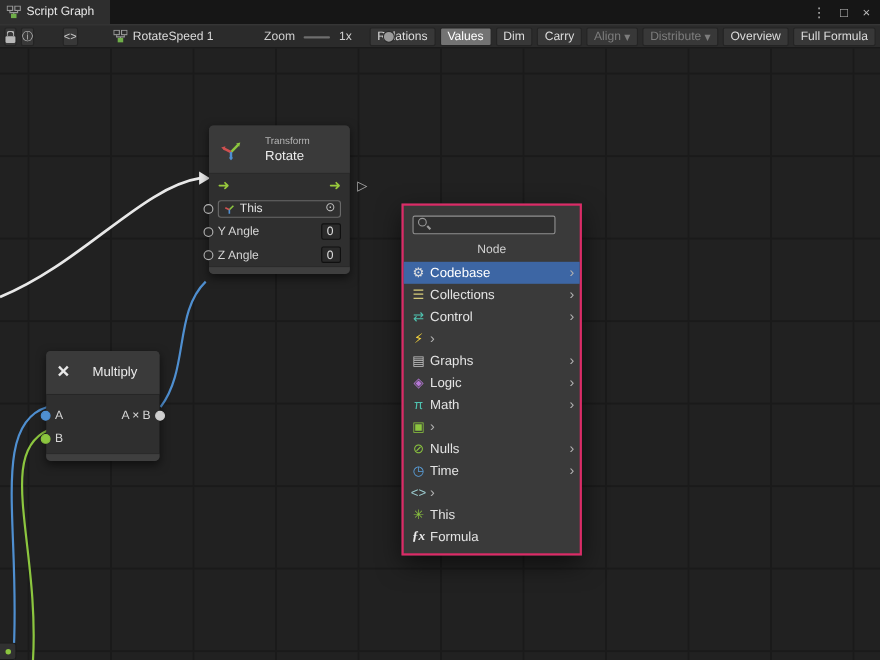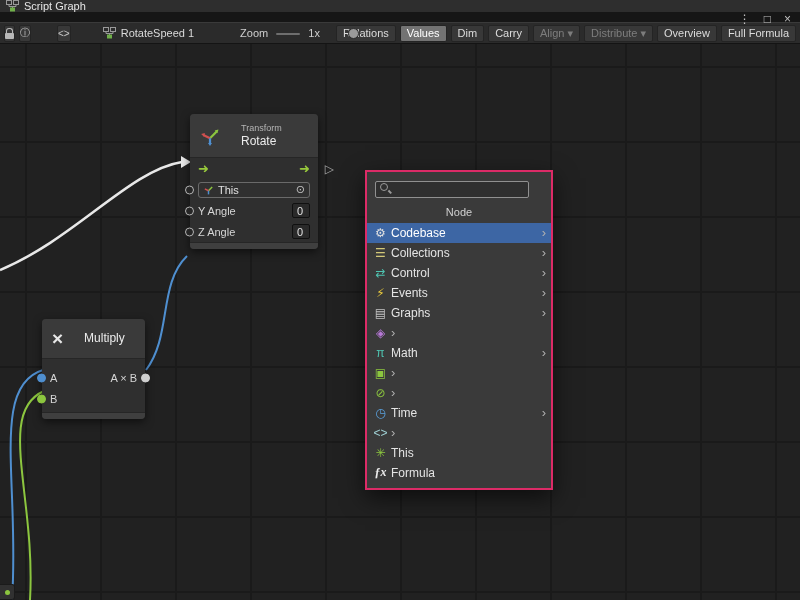--- a/index.html
+++ b/index.html
@@ -1,20 +1,20 @@
 <!DOCTYPE html>
 <html><head>
 <meta charset="utf-8">
 <style>
   * { box-sizing:border-box; margin:0; padding:0; }
   html,body { width:800px; height:600px; overflow:hidden; background:#202020;
     font-family:"Liberation Sans","DejaVu Sans",sans-serif; -webkit-font-smoothing:antialiased; }
 
   
-  .tabbar { height:22px; background:#161616; display:flex; align-items:stretch;flex-direction:column; }
+  .tabbar { height:22px; background:#161616; display:flex; align-items:stretch; }
   .tab { display:flex; align-items:center; gap:5px; padding:0 14px 0 6px; background:#2e2e2e; color:#e6e6e6; font-size:11px; }
   .winbtns { margin-left:auto; display:flex; align-items:center; gap:13px; padding-right:9px; color:#bfbfbf; font-size:12px; }
 
   
   .toolbar { height:22px; background:#2b2b2b; border-top:1px solid #3a3a3a; border-bottom:1px solid #141414;
     display:flex; align-items:center; padding:0 4px; gap:4px; color:#cfcfcf; font-size:11px; white-space:nowrap; overflow:hidden; }
   .tibtn { width:22px; height:17px; background:#383838; border:1px solid #242424; border-radius:2px;
     display:flex; align-items:center; justify-content:center; color:#c8c8c8; font-size:10px; }
   .tbtn { height:17px; background:#383838; border:1px solid #242424; border-radius:2px; color:#dcdcdc;
     font-size:11px; padding:0 6px; display:flex; align-items:center; gap:3px; font-family:inherit; flex:none; }
@@ -63,21 +63,21 @@
   .node-multiply { left:42px; top:275px; width:103px; }
   .node-multiply .node-header { height:40px; }
   .node-multiply .node-body { padding:8px 0 3px 0; }
   .x-icon { font-size:19px; font-weight:bold; color:#e8e8e8; line-height:1; }
   .out-label { margin-left:auto; font-size:11px; color:#d6d6d6; }
   .cropped-node { position:absolute; left:0; top:540px; width:15px; height:16px; background:#313131;
     border:1px solid #1b1b1b; border-left:none; border-radius:0 3px 3px 0; z-index:2; display:flex; align-items:center; justify-content:center; }
   .cropped-dot { width:5px; height:5px; border-radius:50%; background:#8cc63f; }
 
   
-  .finder { position:absolute; left:365px; top:126px; width:188px; height:320px; z-index:3;
+  .finder { position:absolute; left:365px; top:141px; width:164px; height:320px; z-index:3;
     background:#3a3a3a; border:2px solid #dc2b67; box-shadow:0 8px 22px rgba(0,0,0,.6); }
   .finder-search { position:relative; margin:7px 22px 2px 8px; }
   .finder-search input { width:100%; height:17px; background:#2f2f2f; border:1px solid #909090; border-radius:2px;
     color:#eeeeee; font-size:11px; padding:0 4px 0 18px; outline:none; font-family:inherit; }
   .mag { position:absolute; left:5px; top:4px; width:8px; height:8px; border:1.5px solid #9a9a9a; border-radius:50%; }
   .mag::after { content:""; position:absolute; left:7px; top:7px; width:4px; height:1.5px; background:#9a9a9a; transform:rotate(45deg); }
   .finder-header { text-align:center; font-size:11px; color:#d0d0d0; padding:6px 0 5px 0; }
   .fz-row { height:20px; display:flex; align-items:center; padding:0 5px 0 5px; font-size:12px; color:#e4e4e4; }
   .fz-row.selected { background:#3d66a4; color:#ffffff; }
   .fz-ic { width:17px; text-align:center; font-size:12px; margin-right:2px; flex:none; }
@@ -262,43 +262,44 @@
       <span class="fz-label">Collections</span>
       <span class="fz-chev">›</span>
     </div>
     <div class="fz-row">
       <span class="fz-ic ci-control">⇄</span>
       <span class="fz-label">Control</span>
       <span class="fz-chev">›</span>
     </div>
     <div class="fz-row">
       <span class="fz-ic ci-events">⚡</span>
-      <span class="fz-label">Events</span>
       <span class="fz-chev">›</span>
     </div>
     <div class="fz-row">
       <span class="fz-ic ci-graphs">▤</span>
       <span class="fz-label">Graphs</span>
       <span class="fz-chev">›</span>
     </div>
     <div class="fz-row">
       <span class="fz-ic ci-logic">◈</span>
+      <span class="fz-label">Logic</span>
       <span class="fz-chev">›</span>
     </div>
     <div class="fz-row">
       <span class="fz-ic ci-math">π</span>
       <span class="fz-label">Math</span>
       <span class="fz-chev">›</span>
     </div>
     <div class="fz-row">
       <span class="fz-ic ci-nesting">▣</span>
       <span class="fz-chev">›</span>
     </div>
     <div class="fz-row">
       <span class="fz-ic ci-nulls">⊘</span>
+      <span class="fz-label">Nulls</span>
       <span class="fz-chev">›</span>
     </div>
     <div class="fz-row">
       <span class="fz-ic ci-time">◷</span>
       <span class="fz-label">Time</span>
       <span class="fz-chev">›</span>
     </div>
     <div class="fz-row">
       <span class="fz-ic ci-variables">&lt;&gt;</span>
       <span class="fz-chev">›</span>

